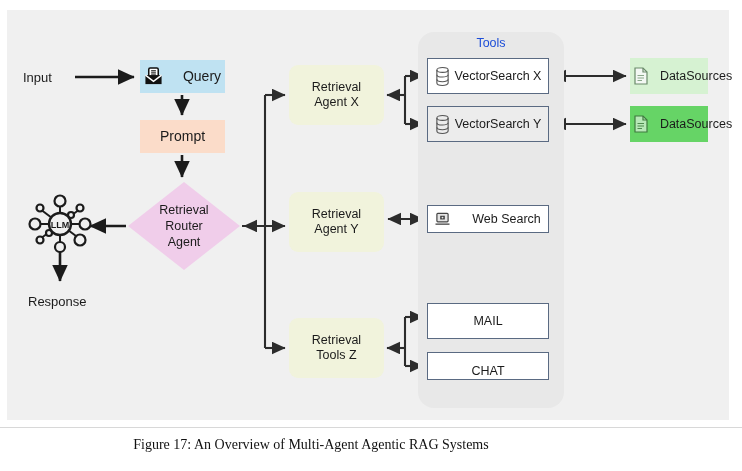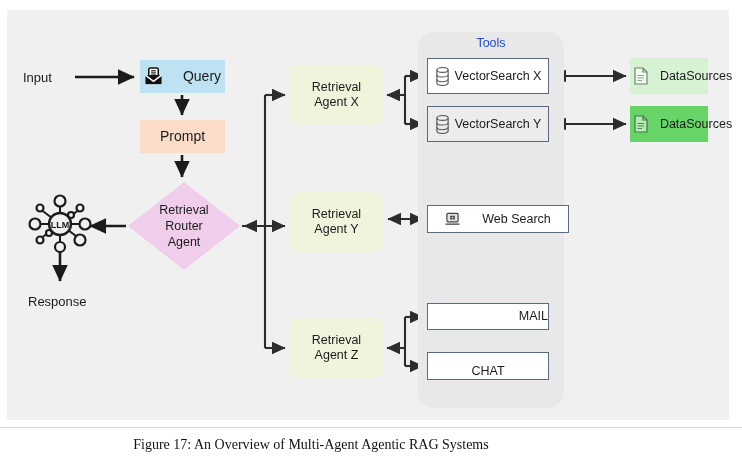--- a/index.html
+++ b/index.html
@@ -34,22 +34,22 @@
   #agent-z{left:289px;top:318px;}
 
   
   #tools-panel{position:absolute;left:418px;top:32px;width:146px;height:376px;background:#e8e8e8;border-radius:16px;}
   #tools-title{position:absolute;left:418px;top:36px;width:146px;text-align:center;font-size:12.5px;color:#1d4ed8;}
 
   
   .toolbox{box-sizing:border-box;border:1.3px solid #5a6a82;font-size:12.5px;}
   #vector-x{left:427px;top:58px;width:122px;height:36px;background:#ffffff;gap:5px;}
   #vector-y{left:427px;top:106px;width:122px;height:36px;background:#ececec;gap:5px;}
-  #web-search{left:427px;top:205px;width:142px;height:28px;background:#ffffff;gap:22px;}
-  #mail-box{left:427px;top:303px;width:122px;height:27px;background:#ffffff;justify-content:flex-end;}
+  #web-search{left:427px;top:205px;width:122px;height:28px;background:#ffffff;gap:22px;}
+  #mail-box{left:427px;top:303px;width:122px;height:36px;background:#ffffff;}
   #chat-box{left:427px;top:352px;width:122px;height:28px;background:#ffffff;align-items:flex-end;}
 
   .twoline{flex-direction:row;line-height:1.2;}
 
   
   .datasrc{width:78px;height:36px;font-size:12.5px;gap:12px;padding-left:28px;}
   #data-src-1{left:630px;top:58px;background:#d6f2d2;}
   #data-src-2{left:630px;top:106px;background:#66d466;}
 
   
@@ -182,21 +182,21 @@
   <div class="node agent" id="agent-x">
     <span>Retrieval</span>
     <span>Agent X</span>
   </div>
   <div class="node agent" id="agent-y">
     <span>Retrieval</span>
     <span>Agent Y</span>
   </div>
   <div class="node agent" id="agent-z">
     <span>Retrieval</span>
-    <span>Agent Z</span>
+    <span>Tools Z</span>
   </div>
 
   <div id="tools-panel"></div>
   <div id="tools-title">Tools</div>
 
   <div class="node toolbox" id="vector-x">
     <span class="icon">
       <svg width="15" height="21" viewBox="0 0 16 22">
         <ellipse cx="8" cy="4" rx="6" ry="2.6" fill="#ffffff" stroke="#555" stroke-width="1.2"></ellipse>
         <path d="M2,4 v14 a6,2.6 0 0 0 12,0 v-14" fill="none" stroke="#555" stroke-width="1.2"></path>

